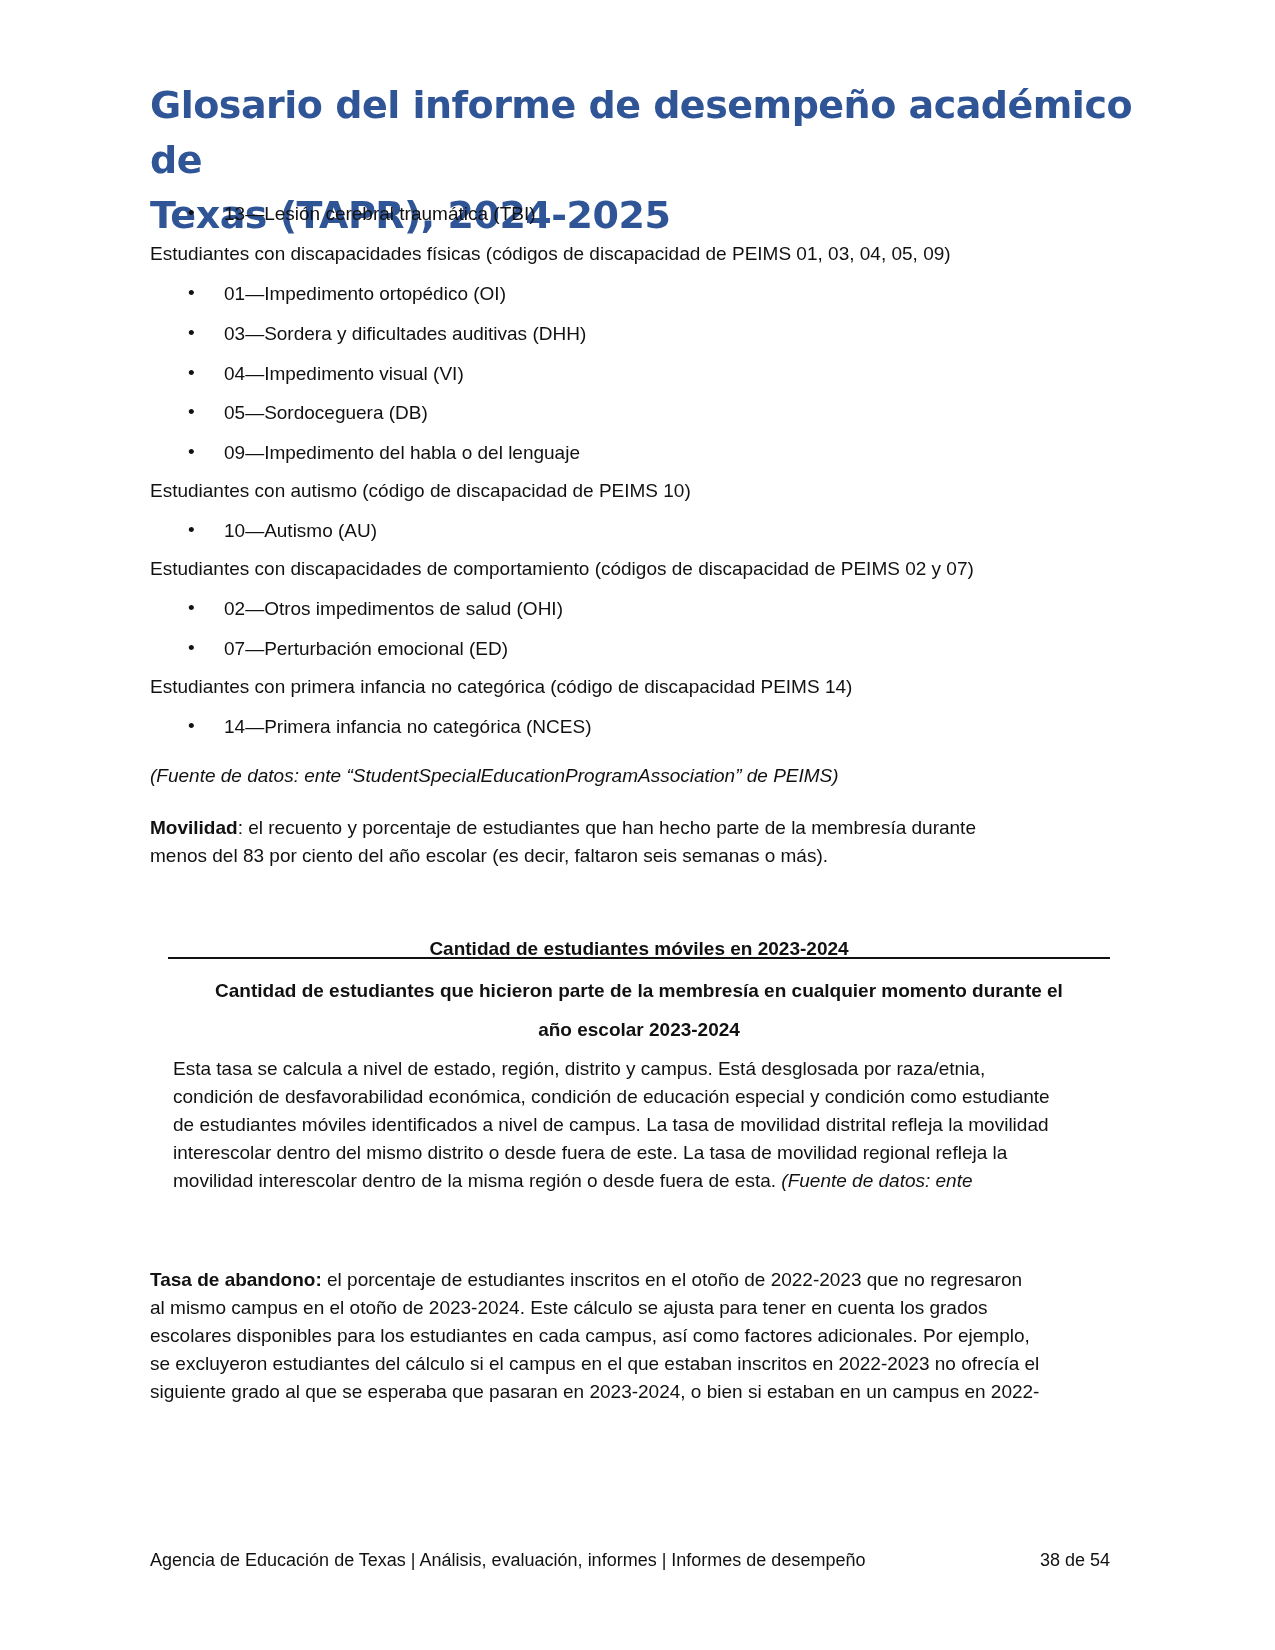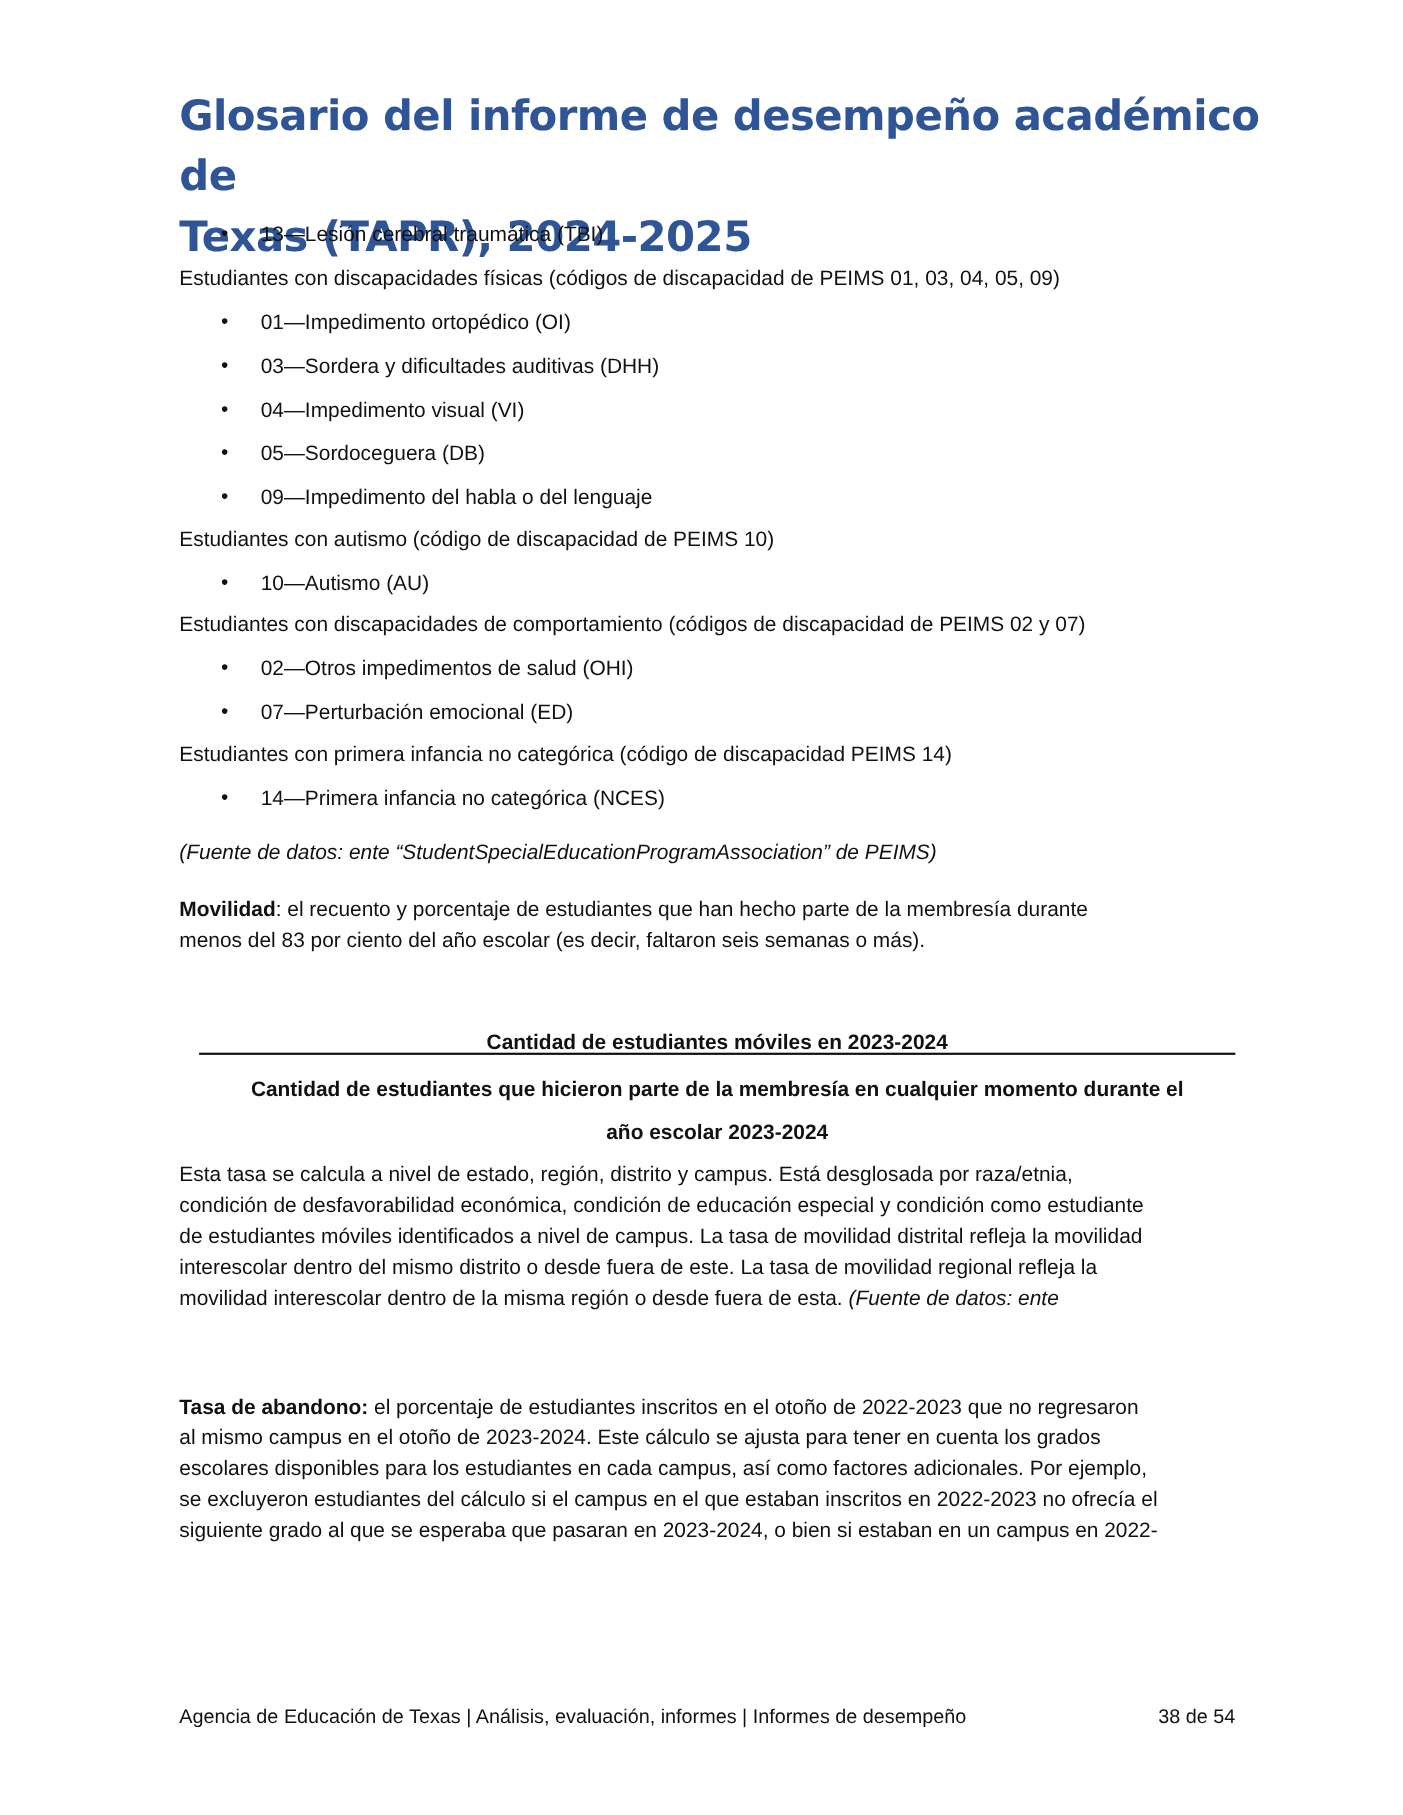--- a/index.html
+++ b/index.html
@@ -1,20 +1,20 @@
 <!DOCTYPE html>
 <html><head>
   <meta charset="utf-8">
   <style>
     html, body { margin: 0; padding: 0; background: #ffffff; }
     body {
       width: 1275px; height: 1650px; position: relative; overflow: hidden;
       font-family: "Liberation Sans", sans-serif; color: #111111;
     }
-    .page { position: absolute; left: 13px; top: 0; width: 1070px; height: 1650px; }
+    .page { position: absolute; left: 0; top: 0; width: 1070px; height: 1650px; }
     .title {
       position: absolute; left: 150px; top: 78px; width: 1000px;
       font-family: "DejaVu Sans", sans-serif; font-weight: bold;
       font-size: 38px; line-height: 55px; color: #2f5597; letter-spacing: -0.5px;
     }
     .t { position: absolute; left: 150px; font-size: 19px; line-height: 26px; white-space: nowrap; }
     .bullet { position: absolute; left: 188px; font-size: 19px; line-height: 26px; }
     .bl { position: absolute; left: 224px; font-size: 19px; line-height: 26px; white-space: nowrap; }
     .it { font-style: italic; }
     .b { font-weight: bold; }
@@ -70,21 +70,21 @@
   <div class="para" style="top:814px;">
     <div><span class="b">Movilidad</span><span>:  el recuento y porcentaje de estudiantes que han hecho parte de la membresía durante</span></div>
     <div>menos del 83 por ciento del año escolar (es decir, faltaron seis semanas o más).</div>
   </div>
 
   <div class="center" style="top:936px;">Cantidad de estudiantes móviles en 2023-2024</div>
   <div class="rule" style="top:957px;"></div>
   <div class="center" style="top:978px;">Cantidad de estudiantes que hicieron parte de la membresía en cualquier momento durante el</div>
   <div class="center" style="top:1017px;">año escolar 2023-2024</div>
 
-  <div class="para" style="top:1055px;">
+  <div class="para" style="top:1055px;margin-left:23px;">
     <div>Esta tasa se calcula a nivel de estado, región, distrito y campus. Está desglosada por raza/etnia,</div>
     <div>condición de desfavorabilidad económica, condición de educación especial y condición como estudiante</div>
     <div>de estudiantes móviles identificados a nivel de campus. La tasa de movilidad distrital refleja la movilidad</div>
     <div>interescolar dentro del mismo distrito o desde fuera de este. La tasa de movilidad regional refleja la</div>
     <div><span>movilidad interescolar dentro de la misma región o desde fuera de esta. </span><span class="it">(Fuente de datos: ente</span></div>
   </div>
 
   <div class="para" style="top:1266px;">
     <div><span class="b">Tasa de abandono:</span><span> el porcentaje de estudiantes inscritos en el otoño de 2022-2023 que no regresaron</span></div>
     <div>al mismo campus en el otoño de 2023-2024. Este cálculo se ajusta para tener en cuenta los grados</div>

